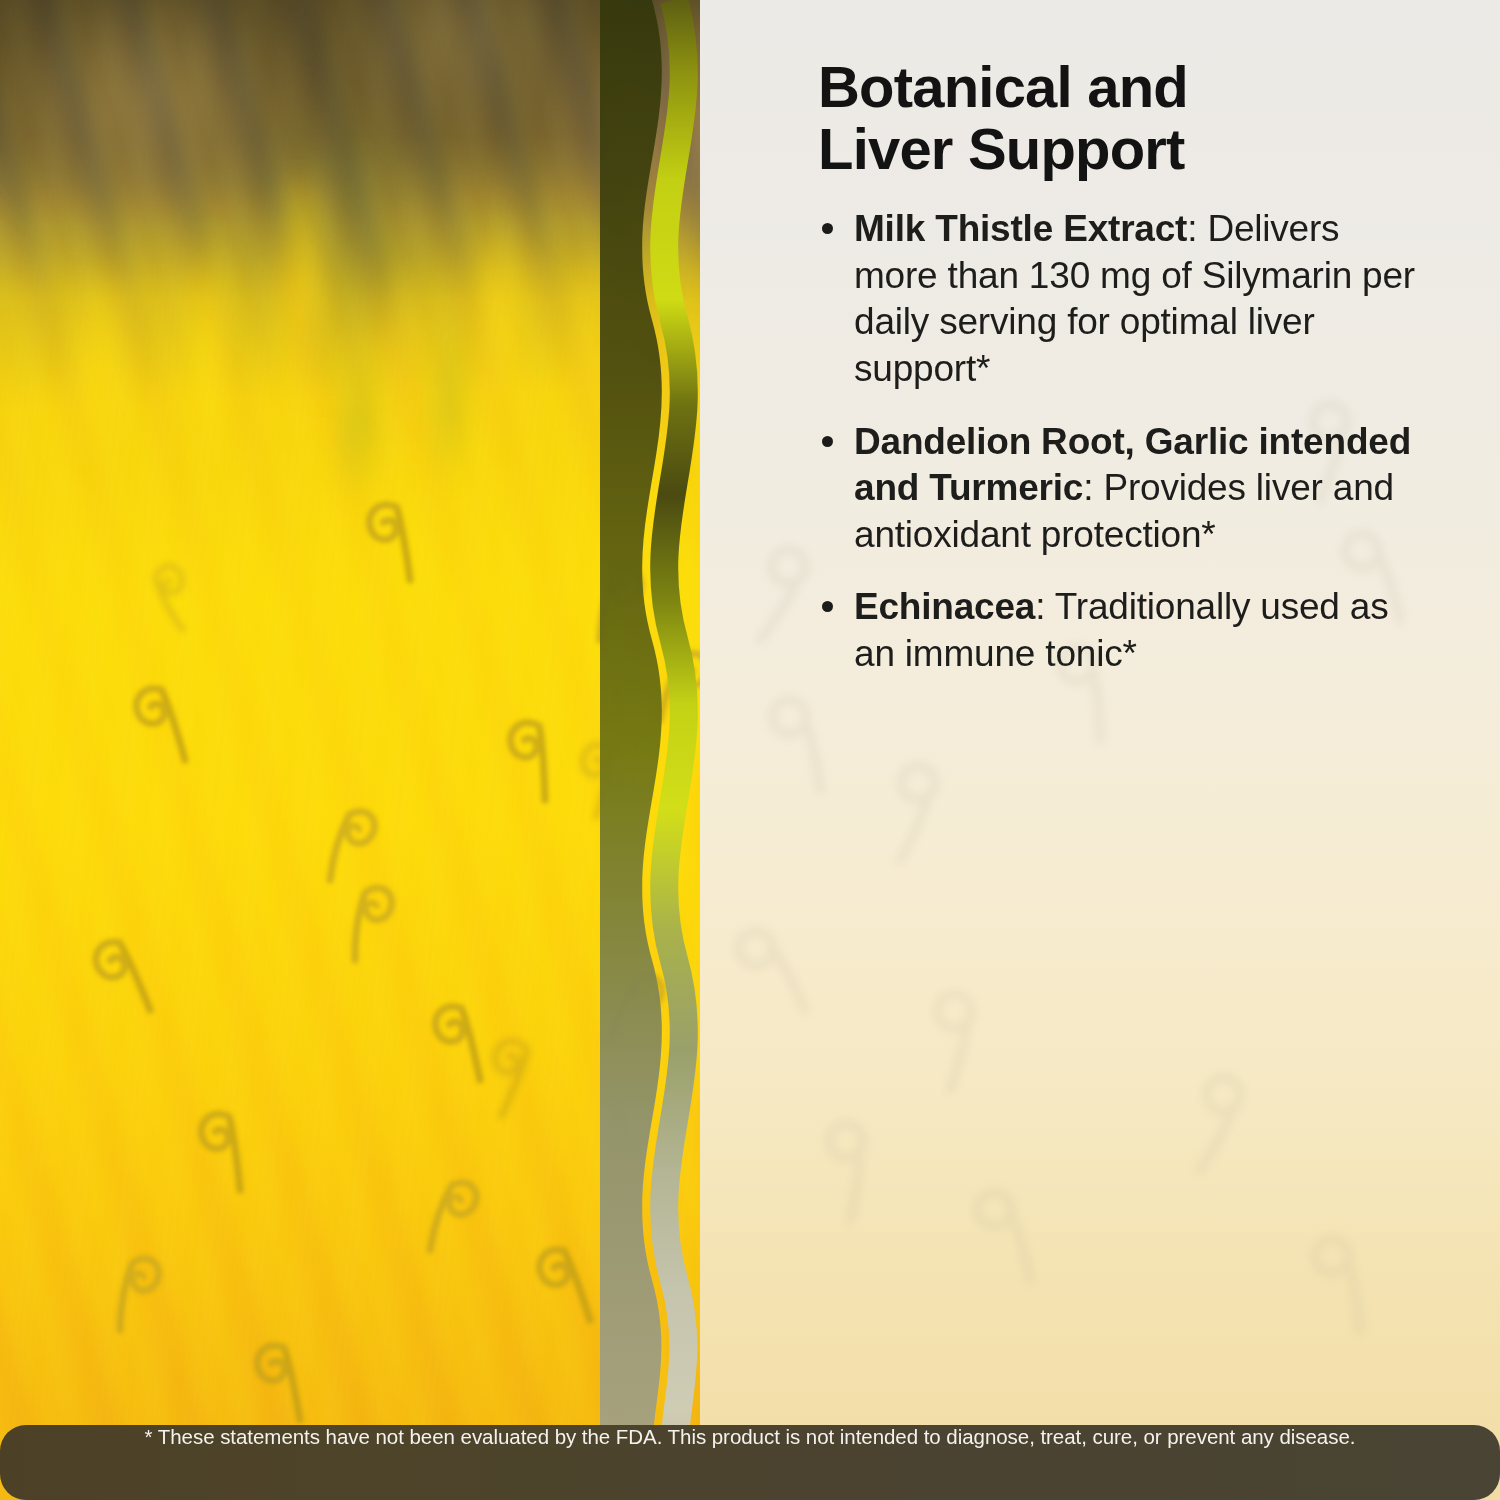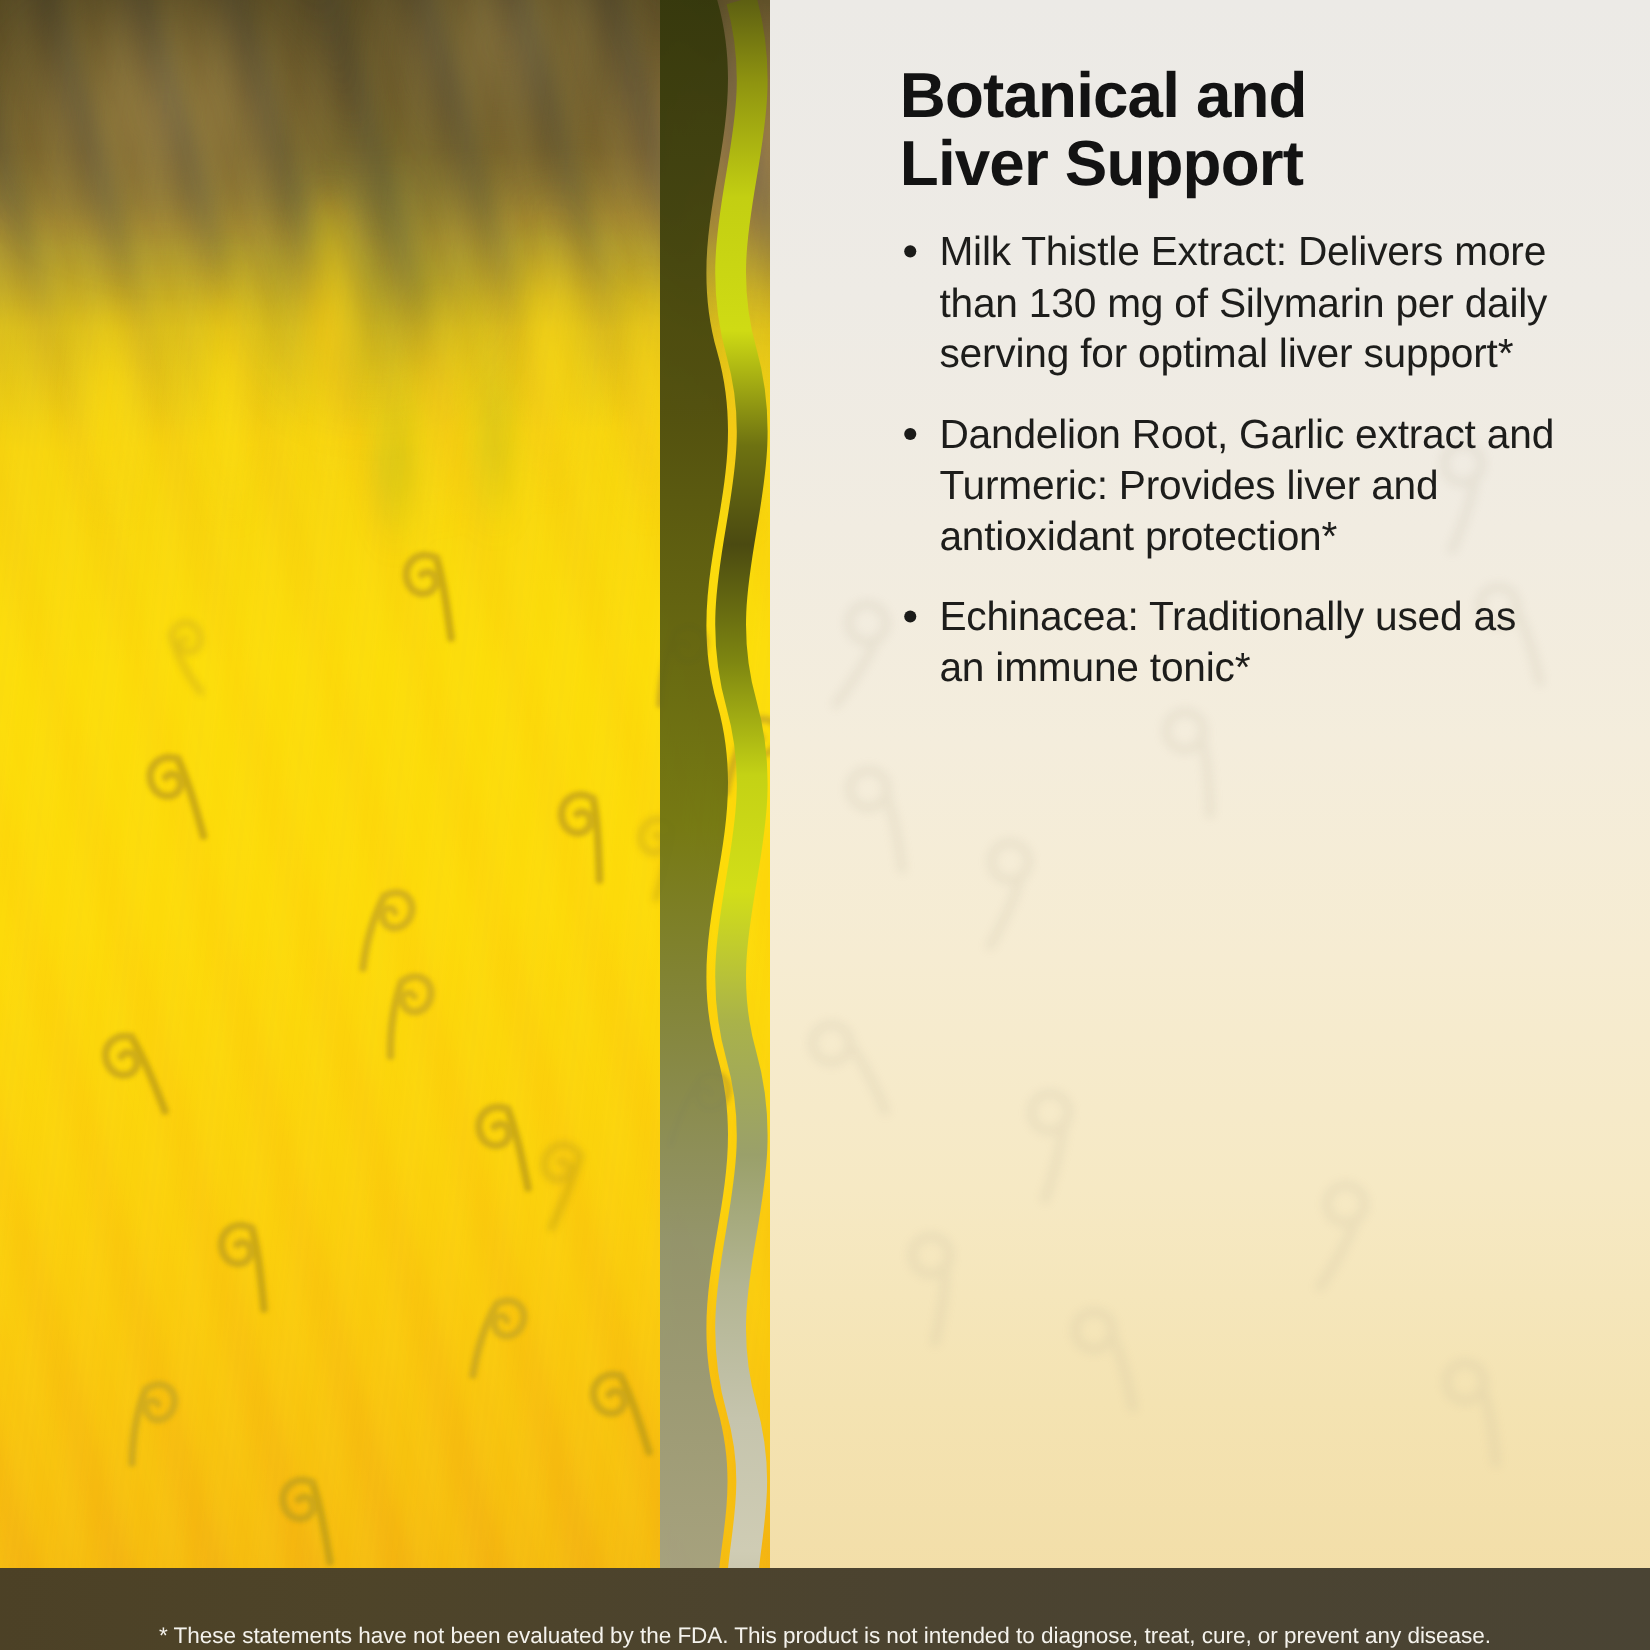--- a/index.html
+++ b/index.html
@@ -137,27 +137,27 @@
     line-height:1.26;
     color:#1d1d1b;
     letter-spacing:-0.2px;
   }
   .bullets li::before{
     content:"";
     position:absolute;left:4px;top:17px;
     width:11px;height:11px;border-radius:50%;
     background:#1b1b19;
   }
-  .bullets li .lead{font-weight:400;}
+  .bullets li .lead{font-weight:700;}
 
   
   .footer{
     position:absolute;left:0;bottom:0;width:1500px;height:75px;
     background:linear-gradient(90deg,#4c4126 0%,#4e4429 22%,#4b4330 55%,#4a4434 100%);
-    display:flex;align-items:flex-end;
+    display:flex;align-items:flex-start;border-radius:26px;
   }
   .footer .disclaimer{
     margin:0;padding:0 22px;
     width:100%;
     text-align:center;
     color:#f4f2ec;
     font-size:20.5px;
     letter-spacing:-0.05px;
   }
 </style>
@@ -297,21 +297,21 @@
 
   <div class="content">
     <h1 class="title">Botanical and
 Liver Support</h1>
 
     <ul class="bullets">
       <li>
         <span class="lead">Milk Thistle Extract</span><span>: Delivers more than 130 mg of Silymarin per daily serving for optimal liver support*</span>
       </li>
       <li>
-        <span class="lead">Dandelion Root, Garlic extract and Turmeric</span><span>: Provides liver and antioxidant protection*</span>
+        <span class="lead">Dandelion Root, Garlic intended and Turmeric</span><span>: Provides liver and antioxidant protection*</span>
       </li>
       <li>
         <span class="lead">Echinacea</span><span>: Traditionally used as an immune tonic*</span>
       </li>
     </ul>
   </div>
 
   <div class="footer">
     <p class="disclaimer">* These statements have not been evaluated by the FDA. This product is not intended to diagnose, treat, cure, or prevent any disease.</p>
   </div>

